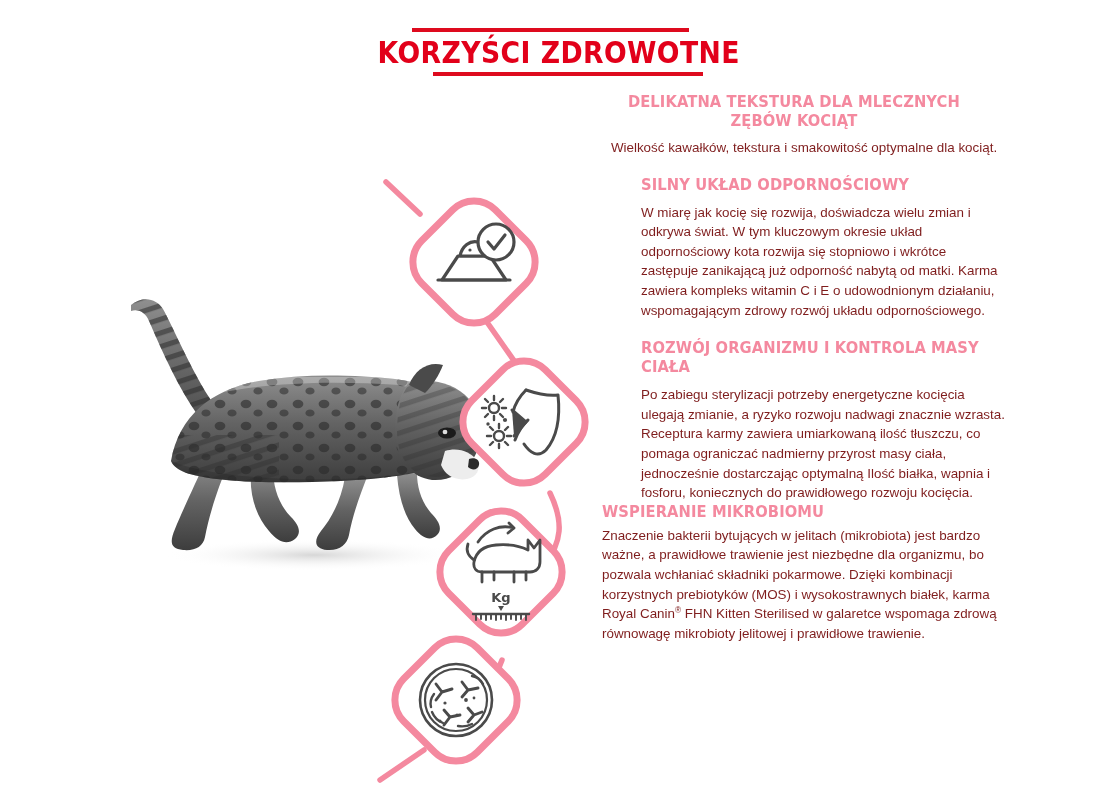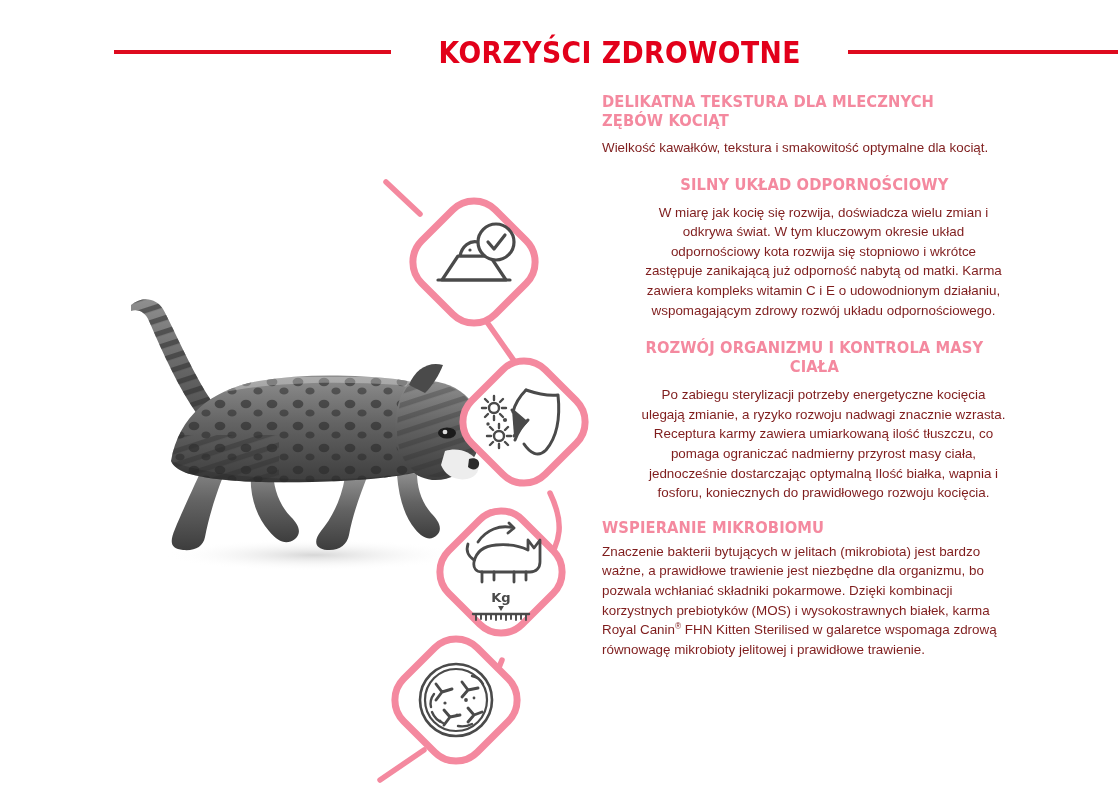--- a/index.html
+++ b/index.html
@@ -22,21 +22,22 @@
 
   
   #header {
     position: absolute;
     left: 0;
     top: 28px;
     width: 1118px;
     height: 48px;
     display: flex;
     align-items: center;
-    justify-content: flex-end;
+    justify-content: space-between;
+    flex-direction: column;
   }
   .rule {
     height: 4px;
     background: #de0a1e;
     flex: 0 0 auto;
   }
   .rule-left  { width: 277px; margin-right: 18px; }
   .rule-right { width: 270px; margin-left: 18px; }
 
   #page-title {
@@ -74,43 +75,43 @@
     height: 620px;
   }
 
   
   #content {
     position: absolute;
     left: 602px;
     top: 93px;
     width: 404px;
   }
-  .section { margin-bottom: 16px; }
-  .section.indented { padding-left: 39px; text-align: center; }
+  .section { margin-bottom: 0; }
+  .section.indented { padding-left: 39px; }
 
   .sec-head {
     font-family: "DejaVu Sans", sans-serif;
     font-weight: 700;
     font-size: 15.5px;
     line-height: 19px;
     letter-spacing: 0.1px;
     color: #f4899f;
     text-transform: uppercase;
     margin: 0 0 7px 0;
     transform: scaleX(0.95);
     transform-origin: left center;
   }
   .sec-body {
     font-family: "Liberation Sans", sans-serif;
     font-size: 13.4px;
     line-height: 19.6px;
     color: #7f1d1d;
     margin: 0;
   }
-  #sec-1 { margin-bottom: 18px; }
+  #sec-1 { margin-bottom: 18px; text-align: center; }
   #sec-2 { margin-bottom: 19px; }
   #sec-3 { }
   #sec-2 .sec-head, #sec-3 .sec-head { margin-bottom: 8px; }
   #sec-4 .sec-head { margin-bottom: 4px; }
   sup.reg { font-size: 0.62em; vertical-align: super; line-height: 0; }
 </style>
 </head>
 <body>
 
 <div id="page">

